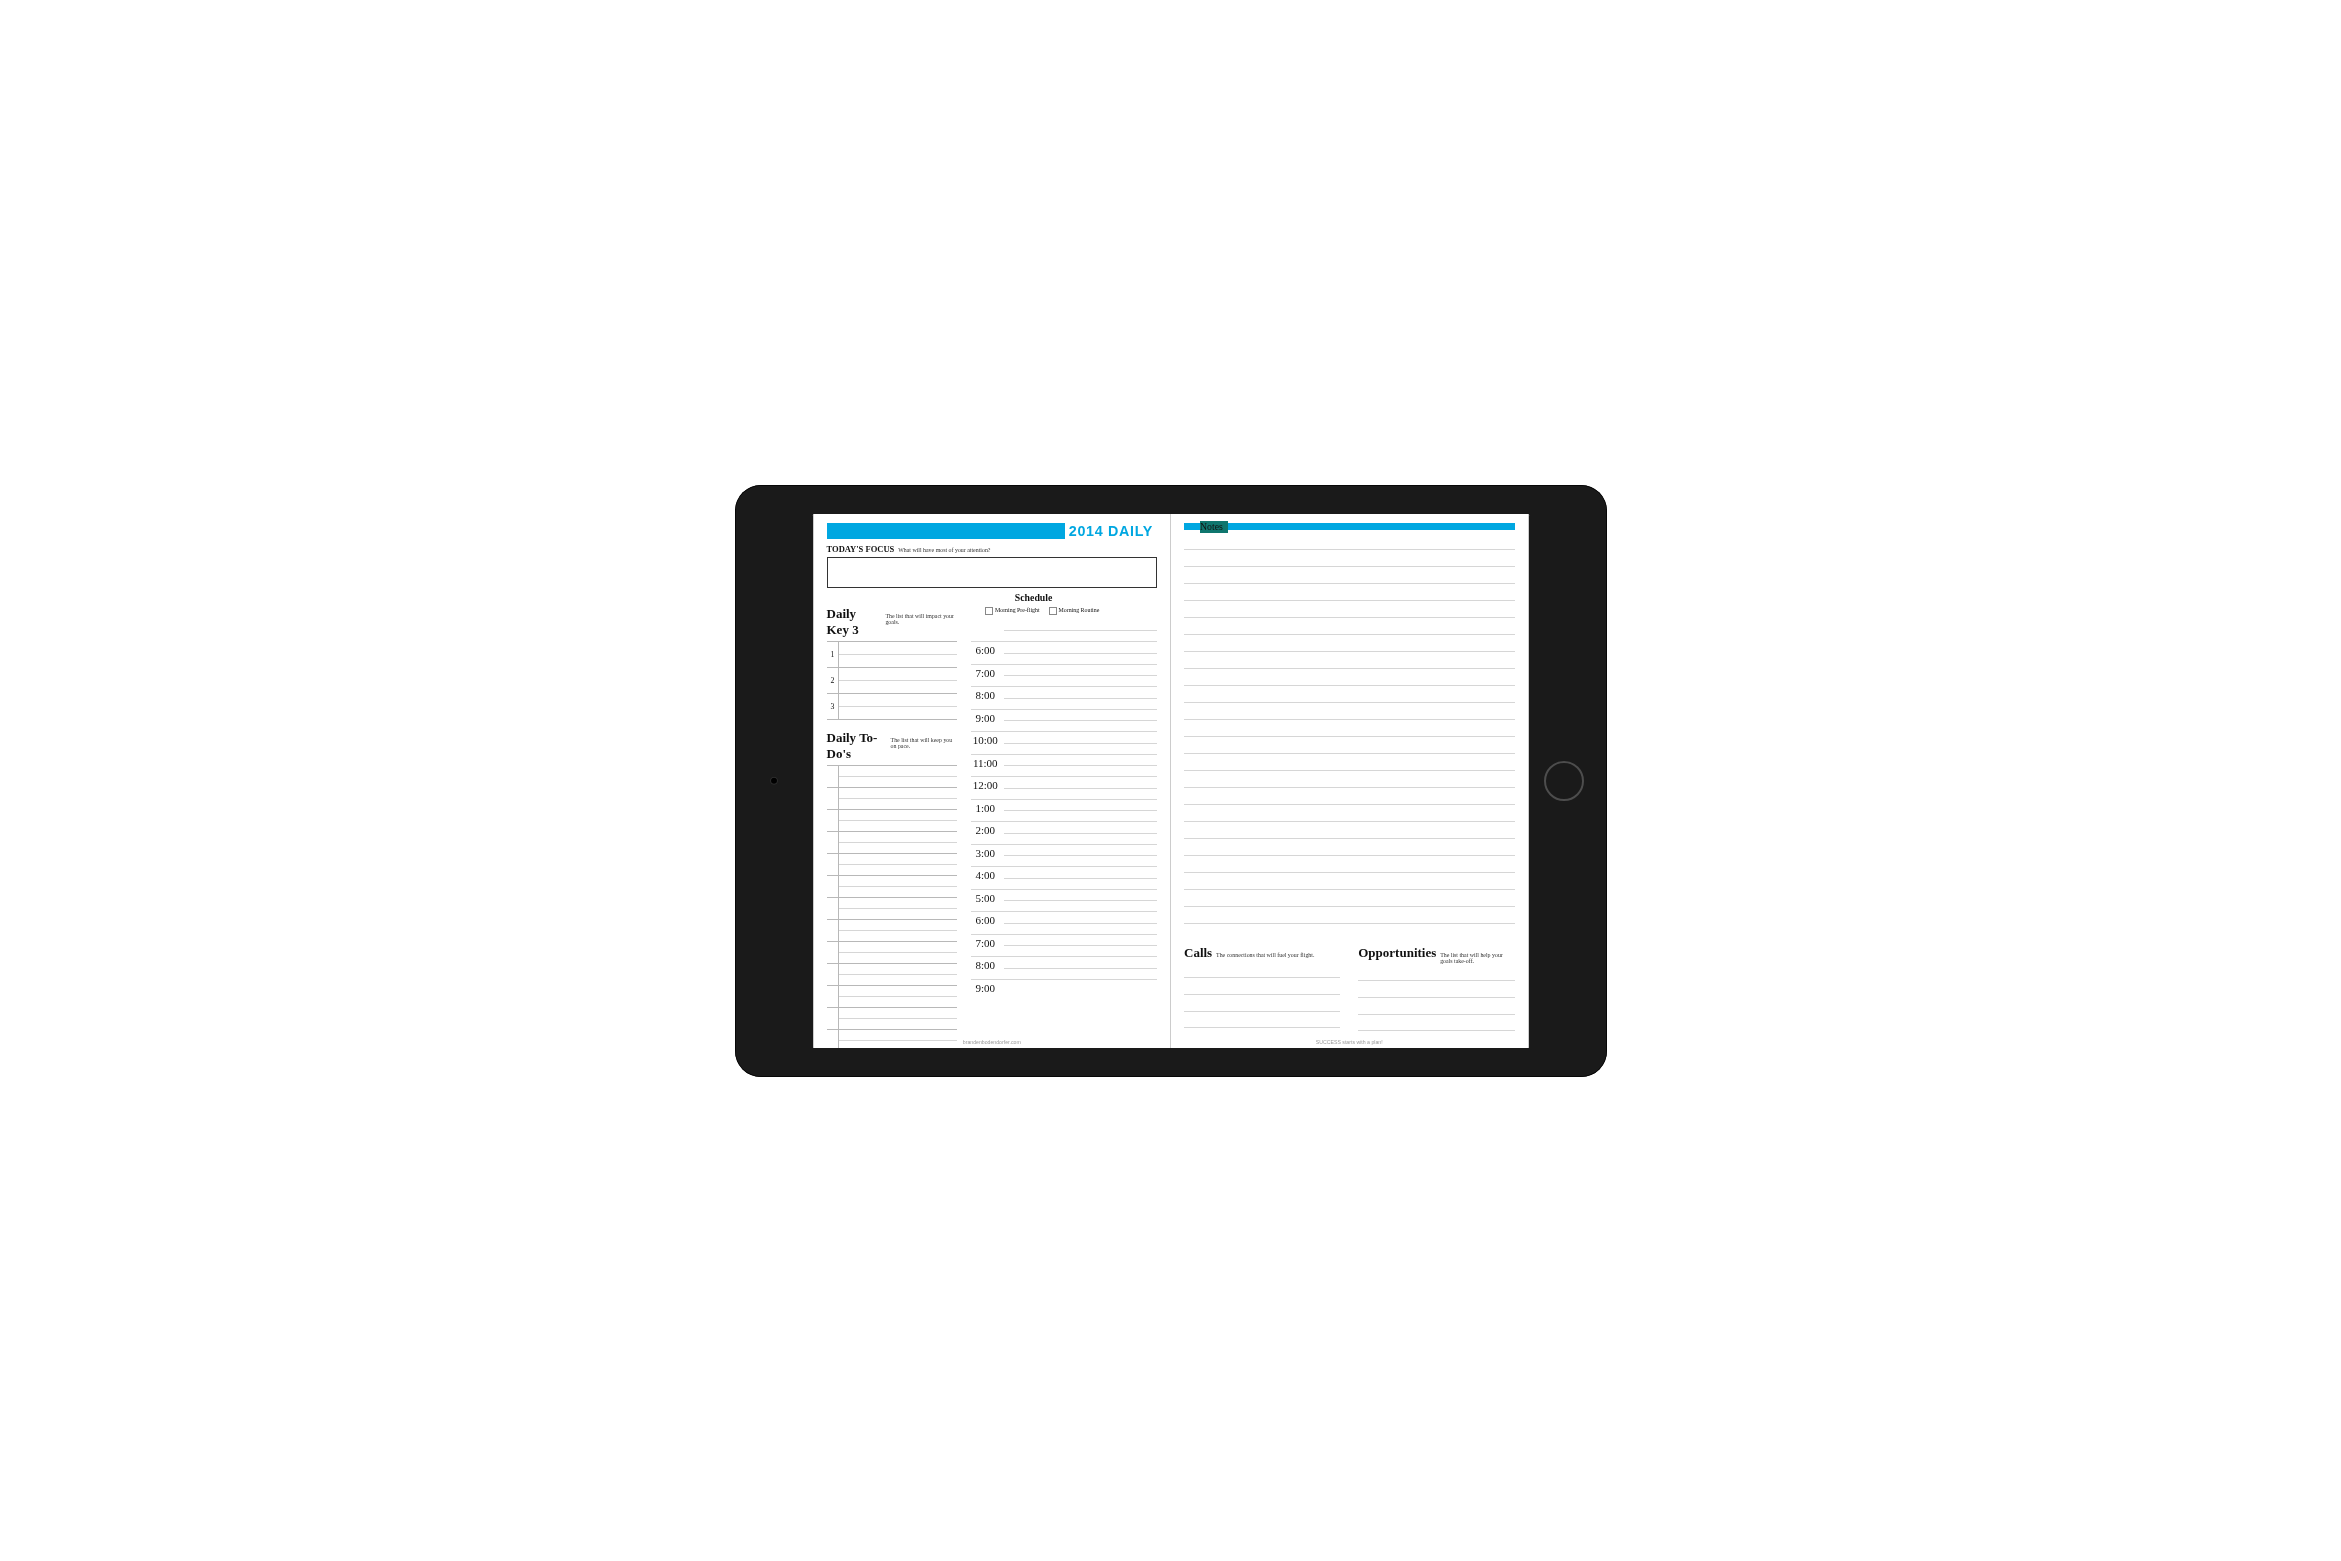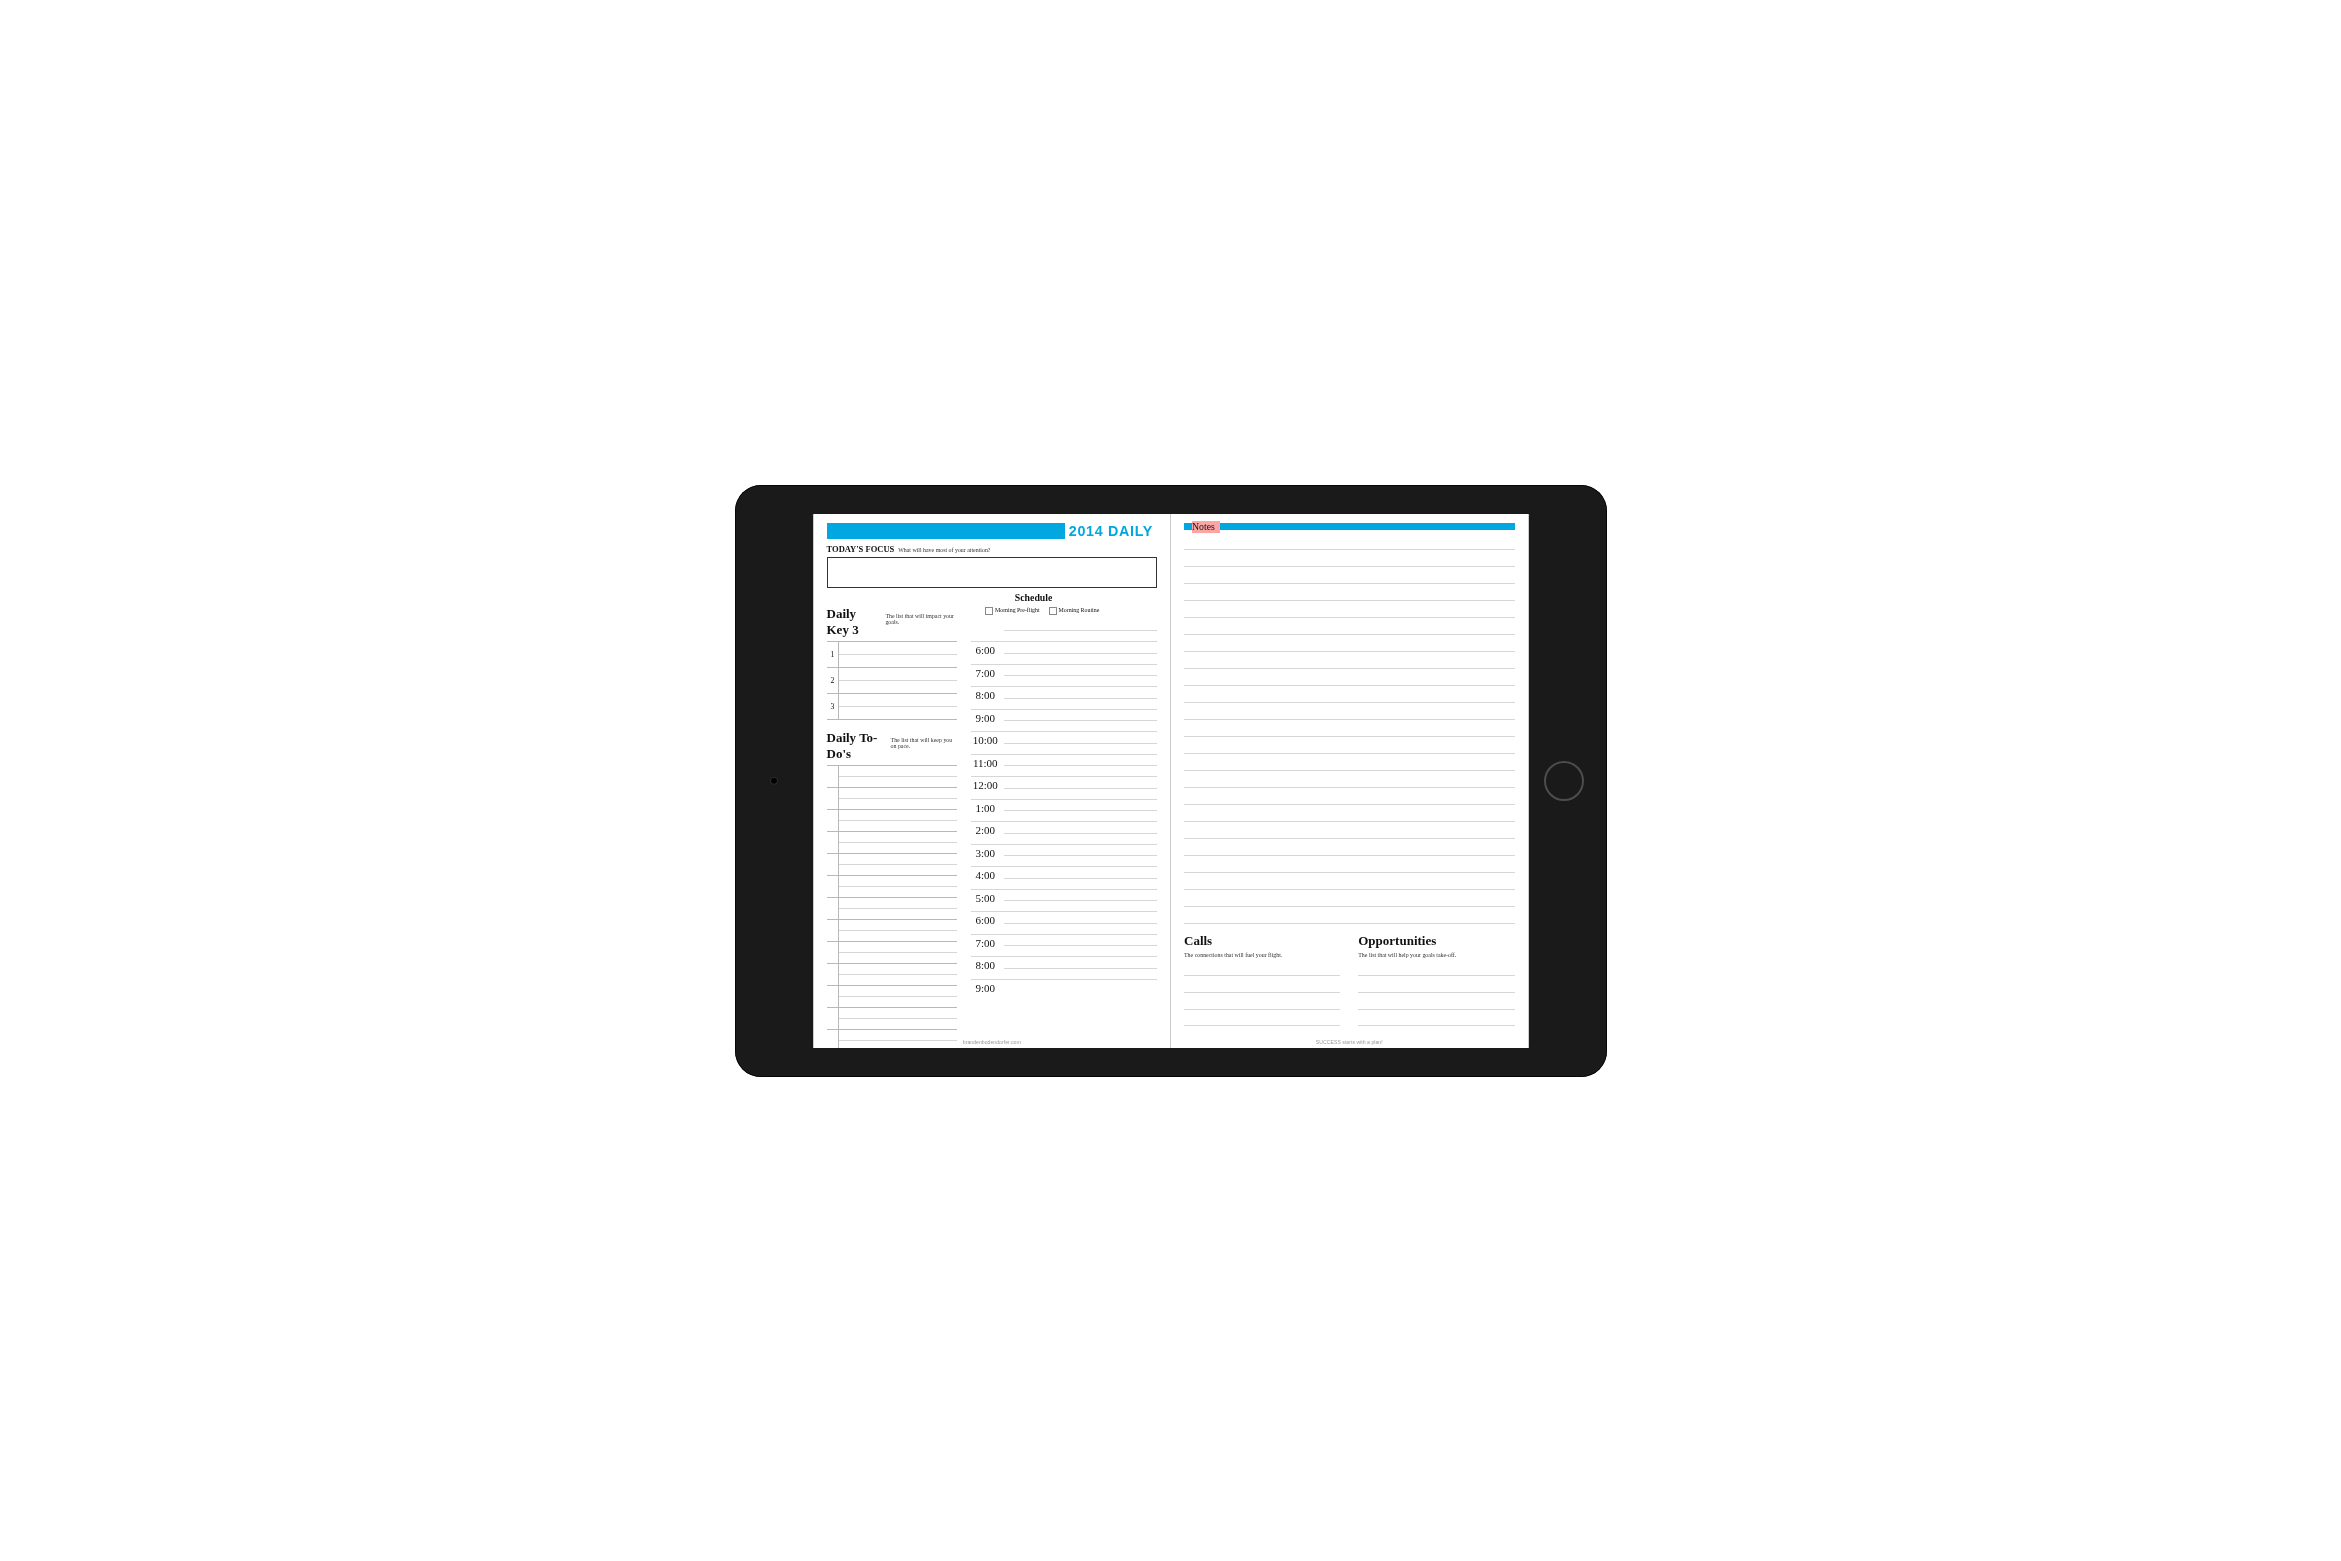--- a/index.html
+++ b/index.html
@@ -63,21 +63,21 @@
   .banner-title{
     font-family:"Arial Black","Impact",sans-serif;
     font-weight:900;color:var(--cyan);font-size:14.3px;letter-spacing:0.7px;
     line-height:1;white-space:nowrap;
   }
   .banner-right{
     height:6.5px;background:var(--cyan);position:relative;margin-bottom:2.6px;
     border-top:1.3px solid var(--cyan);
   }
   .banner-right .notes-wrap{
-    position:absolute;left:8px;top:-2.6px;bottom:-2.6px;background:#fca5a5;padding-right:5.2px;
+    position:absolute;left:16px;top:-2.6px;bottom:-2.6px;background:#0f766e;padding-right:5.2px;
     display:flex;align-items:center;
   }
   .notes-label{font-size:9.8px;font-family:"Times New Roman",serif;}
 
   
   .sec-head{display:flex;align-items:baseline;gap:3.9px;margin-top:3.9px;}
   .sec-title{font-weight:bold;font-size:8.5px;}
   .sec-title-sm{font-weight:bold;font-size:13px;}
   .sec-sub{font-size:5.9px;color:#333;}
 
@@ -120,21 +120,21 @@
   
   .legend{display:flex;gap:10.4px;font-size:5.9px;margin-top:5.2px;padding-left:15.6px;}
   .evening-checks{display:flex;gap:10.4px;font-size:5.9px;margin-top:5.2px;justify-content:center;}
 
   
   .note-lines{margin-top:1.3px;}
   .note-line{height:16px;border-bottom:0.7px solid var(--rule-light);}
 
   .bottom-sections{display:flex;gap:18px;margin-top:9px;}
   .bsec{flex:1;}
-  .bsec .sec-head{margin-top:0;flex-direction:column;}
+  .bsec .sec-head{margin-top:12px;}
   .bsec-lines{margin-top:1.3px;}
   .bsec-line{height:15.6px;border-bottom:0.7px solid var(--rule-light);}
 
   .footer{
     position:absolute;bottom:2.6px;left:0;right:0;text-align:center;
     font-size:5.2px;color:#9a9a9a;font-family:Arial,sans-serif;
   }
 
   .left-footer-row{display:flex;margin-top:3.9px;gap:39px;}
   .left-footer-row > div{flex:1;}

